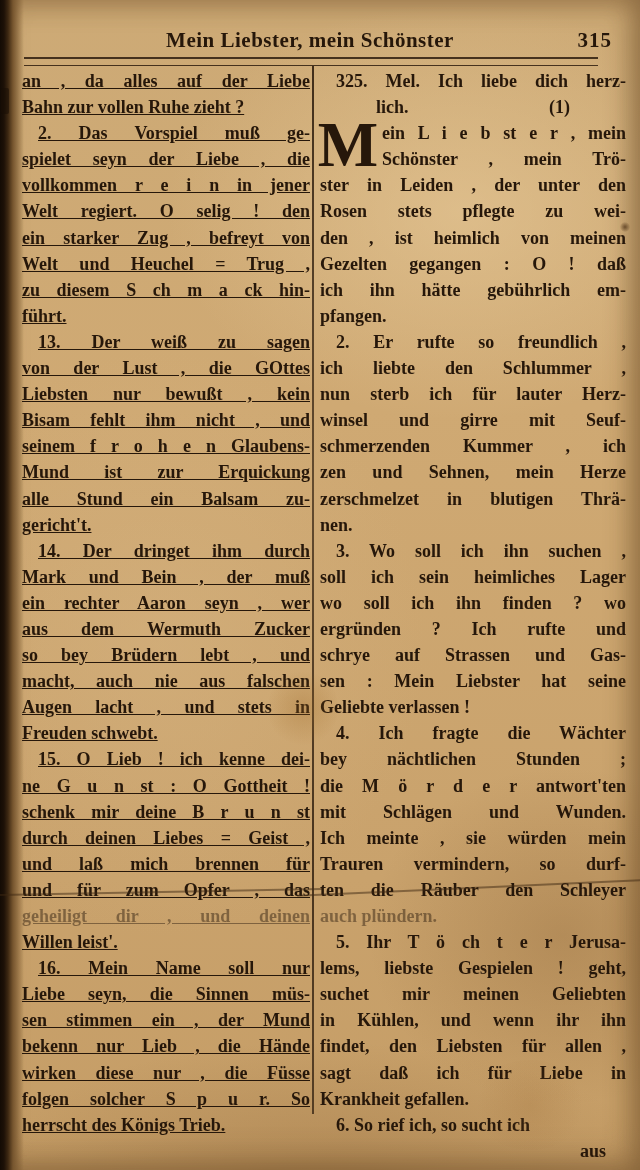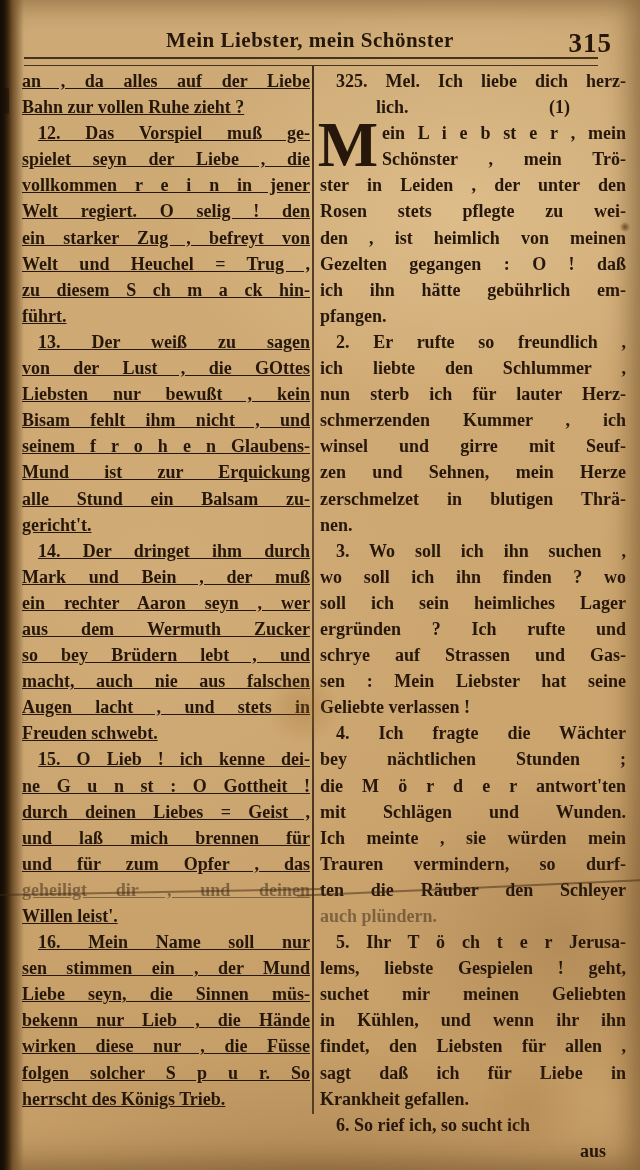--- a/index.html
+++ b/index.html
@@ -19,21 +19,21 @@
   }
   .binding-edge{
     position:absolute;left:0;top:0;width:24px;height:1170px;
     background:linear-gradient(90deg,#130b04 0px,#1d1107 4px,#3d2812 8px,#77562f 13px,rgba(119,86,47,0) 24px);
   }
   .edge-mark{position:absolute;left:1px;top:88px;width:8px;height:26px;background:rgba(25,14,5,.55);border-radius:2px;}
   .header-title{
     position:absolute;top:28px;left:90px;width:440px;text-align:center;
     font-size:21px;font-weight:bold;letter-spacing:.5px;white-space:nowrap;
   }
-  .page-number{position:absolute;top:28px;right:28px;font-size:27px;font-weight:bold;letter-spacing:1px;}
+  .page-number{position:absolute;top:28px;right:28px;font-size:21px;font-weight:bold;letter-spacing:1px;}
   .rule-double{
     position:absolute;top:57px;left:24px;width:574px;height:6px;
     border-top:2.5px solid #2e1d0e;border-bottom:1.5px solid #2e1d0e;opacity:.85;
   }
   .col-divider{
     position:absolute;left:312px;top:66px;width:2px;height:1048px;
     background:linear-gradient(180deg, rgba(40,24,10,.85) 0%, rgba(40,24,10,.65) 40%, rgba(40,24,10,.8) 75%, rgba(40,24,10,.7) 100%);
   }
   .col{position:absolute;top:68px;font-size:18px;font-weight:bold;}
   .col-left{left:22px;width:288px;text-decoration:underline;}
@@ -70,21 +70,21 @@
 
   <div class="header-title">Mein Liebster, mein Schönster</div>
   <div class="page-number">315</div>
   <div class="rule-double"></div>
 
   <div class="col-divider"></div>
 
   <div class="col col-left">
       <div class="tline "><span>an , da alles auf der Liebe</span></div>
       <div class="tline pe"><span>Bahn zur vollen Ruhe zieht ?</span></div>
-      <div class="tline vs"><span>12. Das Vorspiel muß ge-</span></div>
+      <div class="tline vs"><span>2. Das Vorspiel muß ge-</span></div>
       <div class="tline "><span>spielet seyn der Liebe , die</span></div>
       <div class="tline "><span>vollkommen r e i n in jener</span></div>
       <div class="tline "><span>Welt regiert. O selig ! den</span></div>
       <div class="tline "><span>ein starker Zug , befreyt von</span></div>
       <div class="tline "><span>Welt und Heuchel = Trug ,</span></div>
       <div class="tline "><span>zu diesem S ch m a ck hin-</span></div>
       <div class="tline pe"><span>führt.</span></div>
       <div class="tline vs"><span>13. Der weiß zu sagen</span></div>
       <div class="tline "><span>von der Lust , die GOttes</span></div>
       <div class="tline "><span>Liebsten nur bewußt , kein</span></div>
@@ -96,28 +96,29 @@
       <div class="tline vs"><span>14. Der dringet ihm durch</span></div>
       <div class="tline "><span>Mark und Bein , der muß</span></div>
       <div class="tline "><span>ein rechter Aaron seyn , wer</span></div>
       <div class="tline "><span>aus dem Wermuth Zucker</span></div>
       <div class="tline "><span>so bey Brüdern lebt , und</span></div>
       <div class="tline "><span>macht, auch nie aus falschen</span></div>
       <div class="tline "><span>Augen lacht , und stets in</span></div>
       <div class="tline pe"><span>Freuden schwebt.</span></div>
       <div class="tline vs"><span>15. O Lieb ! ich kenne dei-</span></div>
       <div class="tline "><span>ne G u n st :  O Gottheit !</span></div>
+      <div class="tline "><span>schenk mir deine B r u n st</span></div>
       <div class="tline "><span>durch deinen Liebes = Geist ,</span></div>
       <div class="tline "><span>und laß mich brennen für</span></div>
       <div class="tline "><span>und für zum Opfer , das</span></div>
       <div class="tline faded"><span>geheiligt dir , und deinen</span></div>
       <div class="tline pe"><span>Willen leist'.</span></div>
       <div class="tline vs"><span>16. Mein Name soll nur</span></div>
+      <div class="tline "><span>Liebe seyn, die Sinnen müs-</span></div>
       <div class="tline "><span>sen stimmen ein , der Mund</span></div>
-      <div class="tline "><span>Liebe seyn, die Sinnen müs-</span></div>
       <div class="tline "><span>bekenn nur Lieb , die Hände</span></div>
       <div class="tline "><span>wirken diese nur , die Füsse</span></div>
       <div class="tline "><span>folgen solcher S p u r.  So</span></div>
       <div class="tline pe"><span>herrscht des Königs Trieb.</span></div>
     </div>
 
   <div class="col col-right">
     <div class="dropcap">M</div>
     <div>
         <div class="tline vs"><span>325. Mel. Ich liebe dich herz-</span></div>
@@ -129,28 +130,28 @@
         <div class="tline dc"><span>Schönster , mein Trö-</span></div>
         <div class="tline "><span>ster in Leiden , der unter den</span></div>
         <div class="tline "><span>Rosen stets pflegte zu wei-</span></div>
         <div class="tline "><span>den , ist heimlich von meinen</span></div>
         <div class="tline "><span>Gezelten gegangen : O ! daß</span></div>
         <div class="tline "><span>ich ihn hätte gebührlich em-</span></div>
         <div class="tline pe"><span>pfangen.</span></div>
         <div class="tline vs"><span>2. Er rufte so freundlich ,</span></div>
         <div class="tline "><span>ich liebte den Schlummer ,</span></div>
         <div class="tline "><span>nun sterb ich für lauter Herz-</span></div>
+        <div class="tline "><span>winsel und girre mit Seuf-</span></div>
         <div class="tline "><span>schmerzenden Kummer , ich</span></div>
-        <div class="tline "><span>winsel und girre mit Seuf-</span></div>
         <div class="tline "><span>zen und Sehnen, mein Herze</span></div>
         <div class="tline "><span>zerschmelzet in blutigen Thrä-</span></div>
         <div class="tline pe"><span>nen.</span></div>
         <div class="tline vs"><span>3. Wo soll ich ihn suchen ,</span></div>
+        <div class="tline "><span>soll ich sein heimliches Lager</span></div>
         <div class="tline "><span>wo soll ich ihn finden ?  wo</span></div>
-        <div class="tline "><span>soll ich sein heimliches Lager</span></div>
         <div class="tline "><span>ergründen ?  Ich rufte und</span></div>
         <div class="tline "><span>schrye auf Strassen und Gas-</span></div>
         <div class="tline "><span>sen :  Mein Liebster hat seine</span></div>
         <div class="tline pe"><span>Geliebte verlassen !</span></div>
         <div class="tline vs"><span>4. Ich fragte die Wächter</span></div>
         <div class="tline "><span>bey nächtlichen Stunden ;</span></div>
         <div class="tline "><span>die M ö r d e r antwort'ten</span></div>
         <div class="tline "><span>mit Schlägen und Wunden.</span></div>
         <div class="tline "><span>Ich meinte , sie würden mein</span></div>
         <div class="tline "><span>Trauren vermindern, so durf-</span></div>

